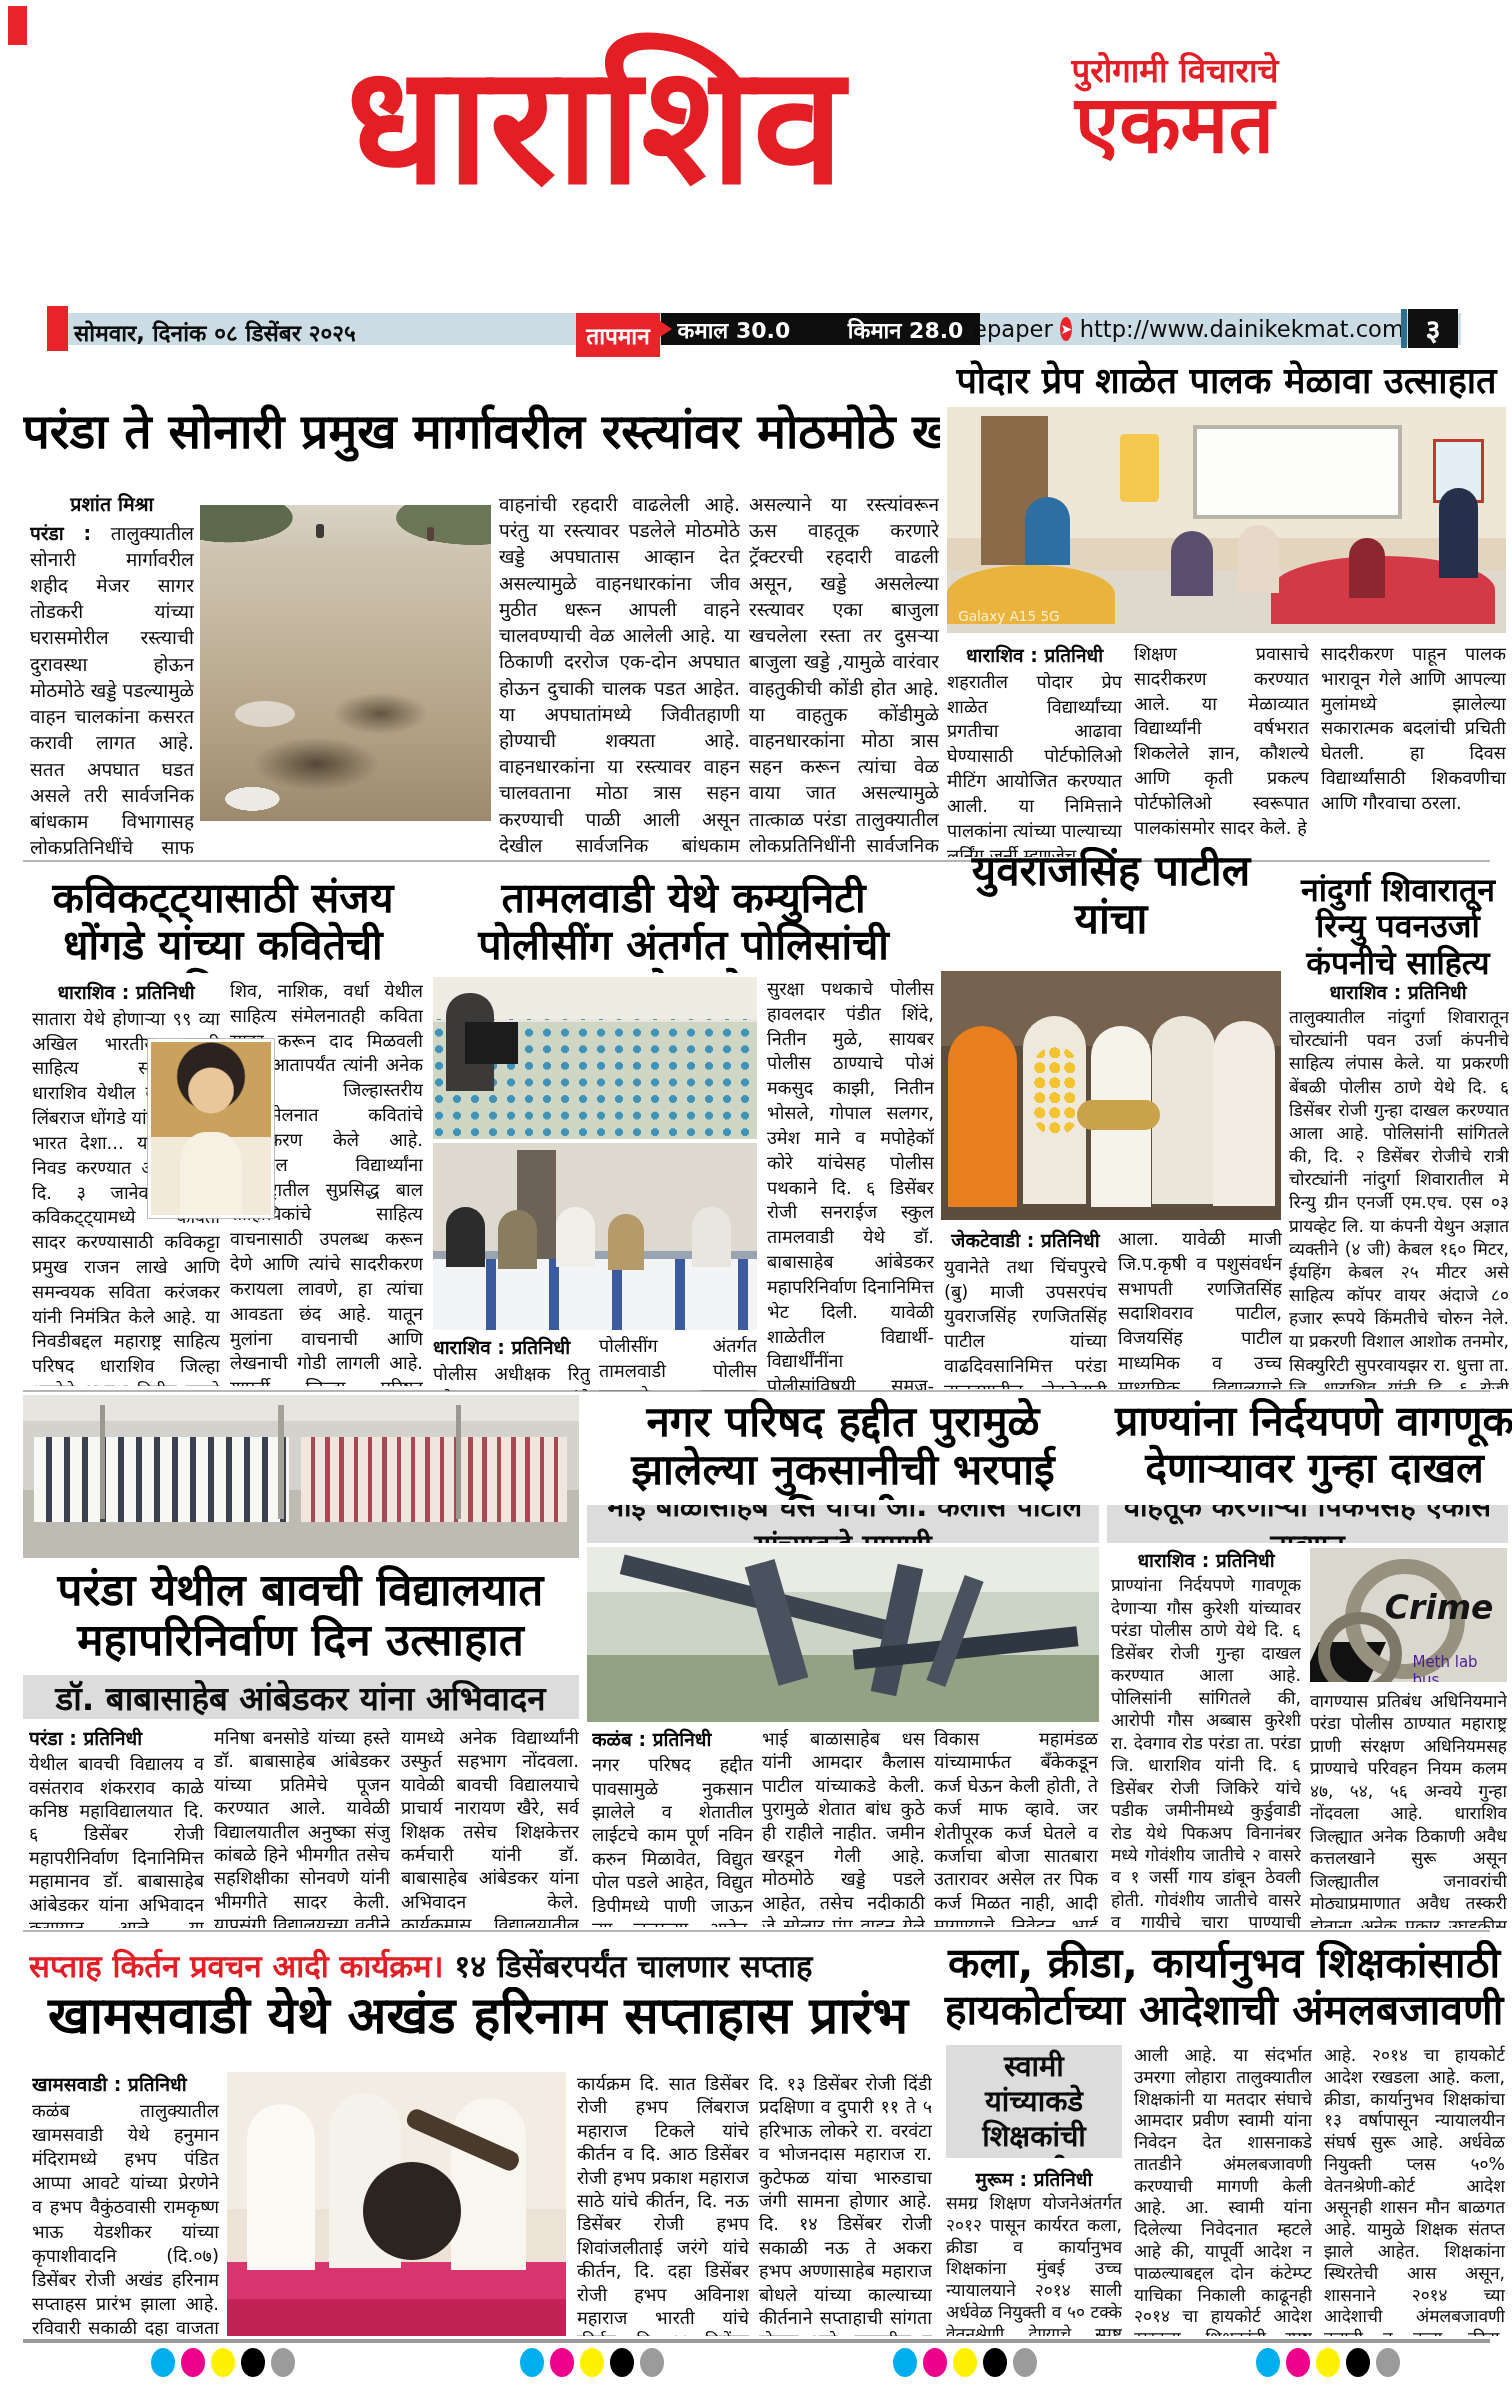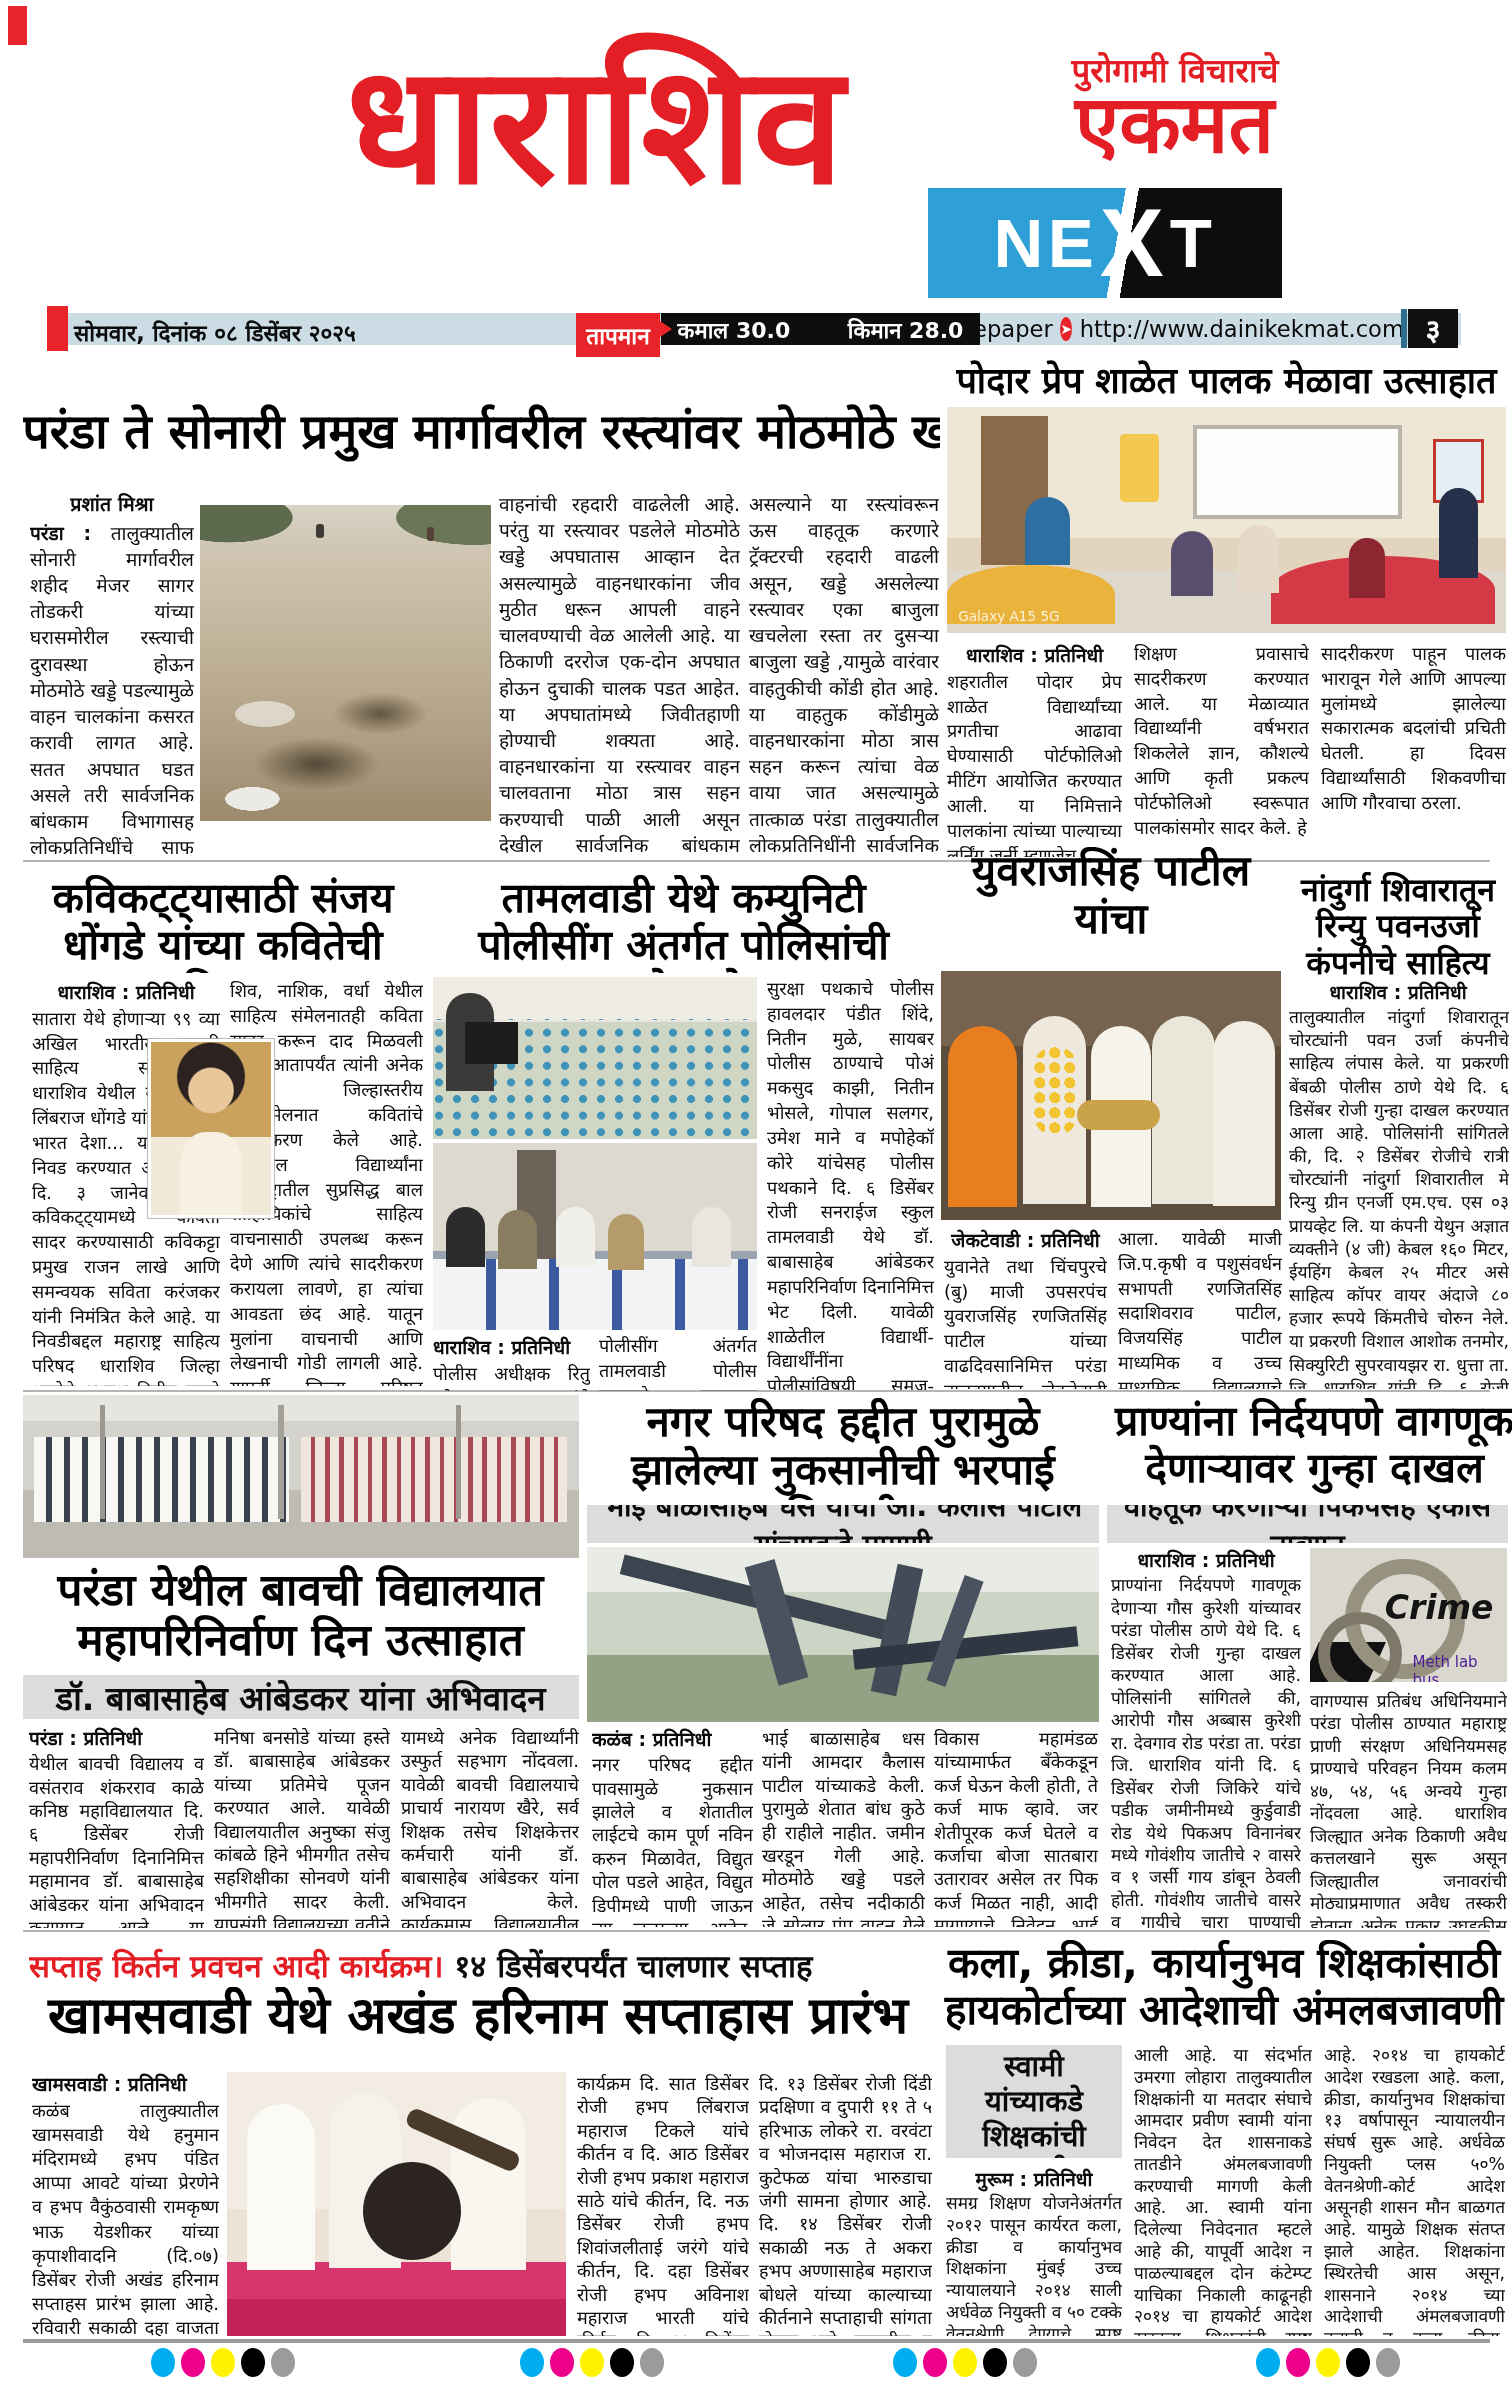--- a/index.html
+++ b/index.html
@@ -45,25 +45,20 @@
 </style>
 </head>
 <body>
 
 <div class="page">
 
   <div class="abs" id="corner-mark"></div>
   <div class="abs" id="masthead">धाराशिव</div>
   <div class="abs" id="tagline">पुरोगामी विचाराचे</div>
   <div class="abs" id="brand">एकमत</div>
-  <div class="abs" id="next-logo">
-    <span>NE</span>
-      <span class="nx">X</span>
-      <span>T</span>
-  </div>
 
   <div class="abs" id="datebar">
     <div class="abs" id="datebar-redmark"></div>
     <div class="abs" id="date-text">सोमवार, दिनांक ०८ डिसेंबर २०२५</div>
     <div class="abs" id="temp-box">तापमान</div>
     <div class="abs" id="temp-arrow"></div>
     <div class="abs" id="temp-black">
       <span>कमाल 30.0</span>
       <span>किमान 28.0</span>
     </div>

